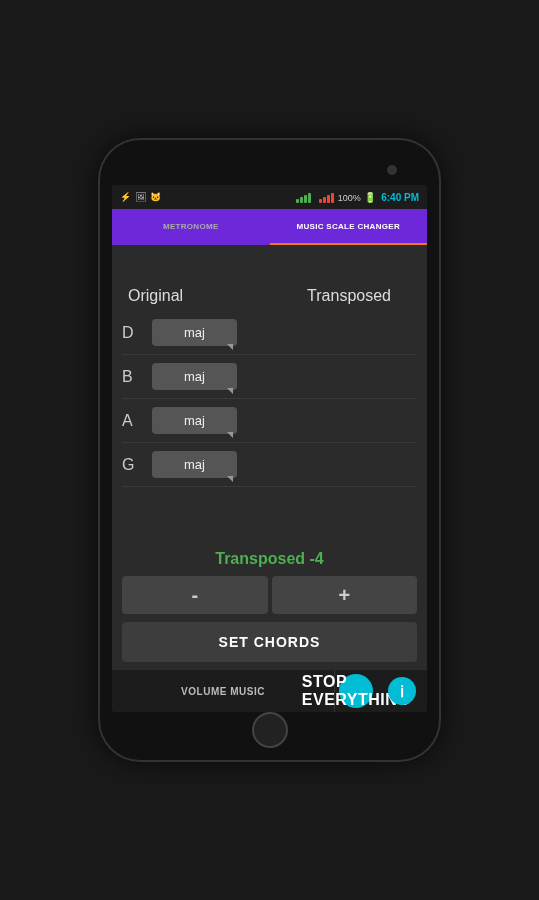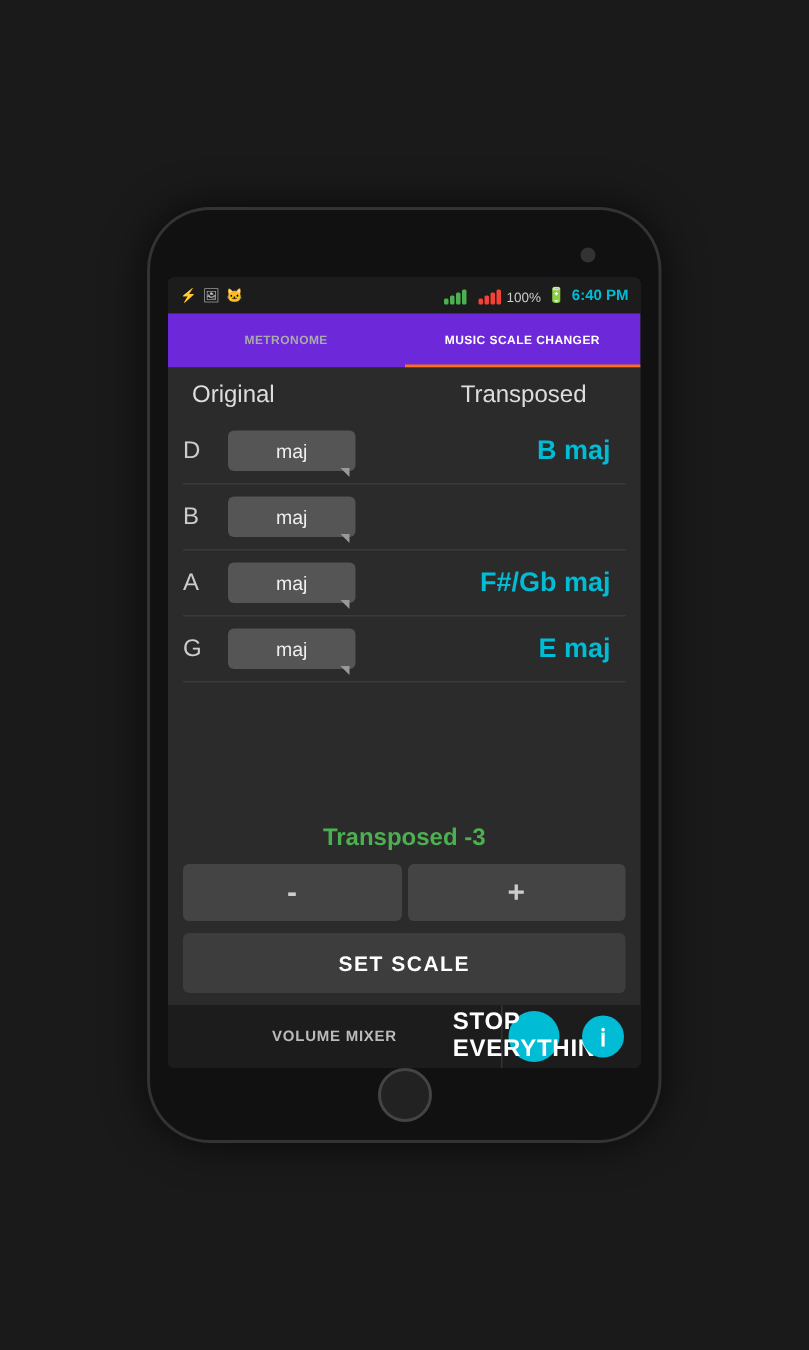--- a/index.html
+++ b/index.html
@@ -117,20 +117,21 @@
       border-bottom: 2px solid #f97316;
     }
 
     
     .main-content {
       flex: 1;
       background: #2b2b2b;
       display: flex;
       flex-direction: column;
       overflow: hidden;
+      margin-top: 32px;
     }
     .header-row {
       display: flex;
       padding: 10px 16px 6px 16px;
       justify-content: space-between;
     }
     .header-original {
       font-size: 16px;
       color: #ddd;
       font-weight: 300;
@@ -354,56 +355,53 @@
       <div class="header-row">
         <span class="header-original">Original</span>
         <span class="header-transposed">Transposed</span>
       </div>
 
       <div class="chord-rows">
 
         <div class="chord-row">
           <span class="chord-note-label">D</span>
           <button class="chord-type-btn">maj</button>
-          <span class="chord-transposed">B maj</span>
         </div>
 
         <div class="chord-row">
           <span class="chord-note-label">B</span>
           <button class="chord-type-btn">maj</button>
         </div>
 
         <div class="chord-row">
           <span class="chord-note-label">A</span>
           <button class="chord-type-btn">maj</button>
-          <span class="chord-transposed">F#/Gb maj</span>
         </div>
 
         <div class="chord-row">
           <span class="chord-note-label">G</span>
           <button class="chord-type-btn">maj</button>
-          <span class="chord-transposed">E maj</span>
-        </div>
-
-      </div>
-
-      <div class="transposed-label">Transposed -3</div>
+        </div>
+
+      </div>
+
+      <div class="transposed-label">Transposed -4</div>
 
       <div class="controls-row">
         <button class="ctrl-btn">-</button>
         <button class="ctrl-btn">+</button>
       </div>
 
-      <button class="set-chords-btn">SET SCALE</button>
+      <button class="set-chords-btn">SET CHORDS</button>
 
     </div>
 
     <div class="bottom-bar">
       <div class="bottom-actions">
-        <div class="bottom-btn">VOLUME MIXER</div>
+        <div class="bottom-btn">VOLUME MUSIC</div>
         <div class="bottom-btn">STOP EVERYTHING</div>
       </div>
       <div class="bottom-right-info">
         <div class="info-circle">ℹ</div>
       </div>
     </div>
 
   </div>
 
   <div class="phone-bottom">

